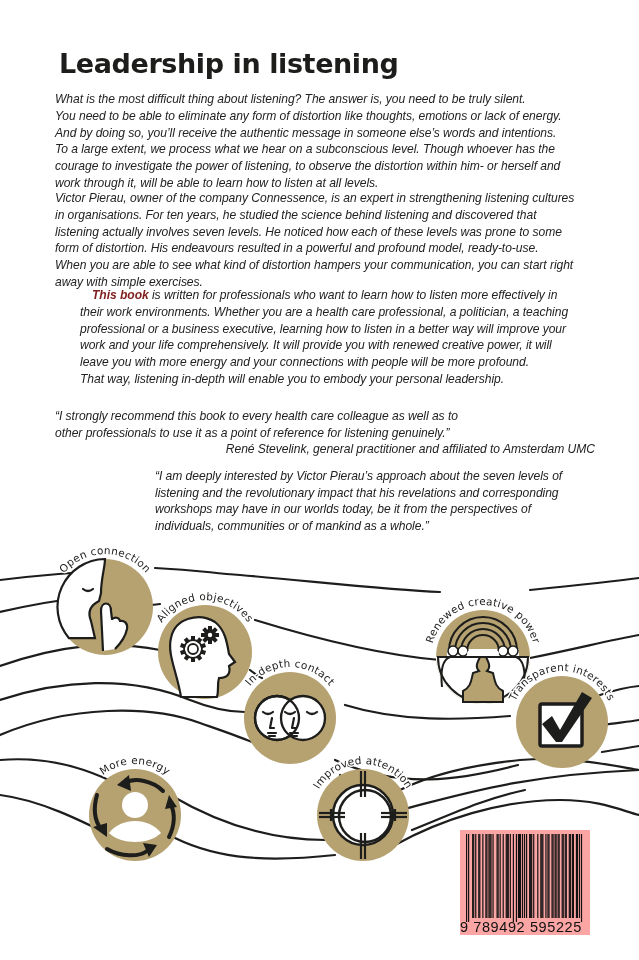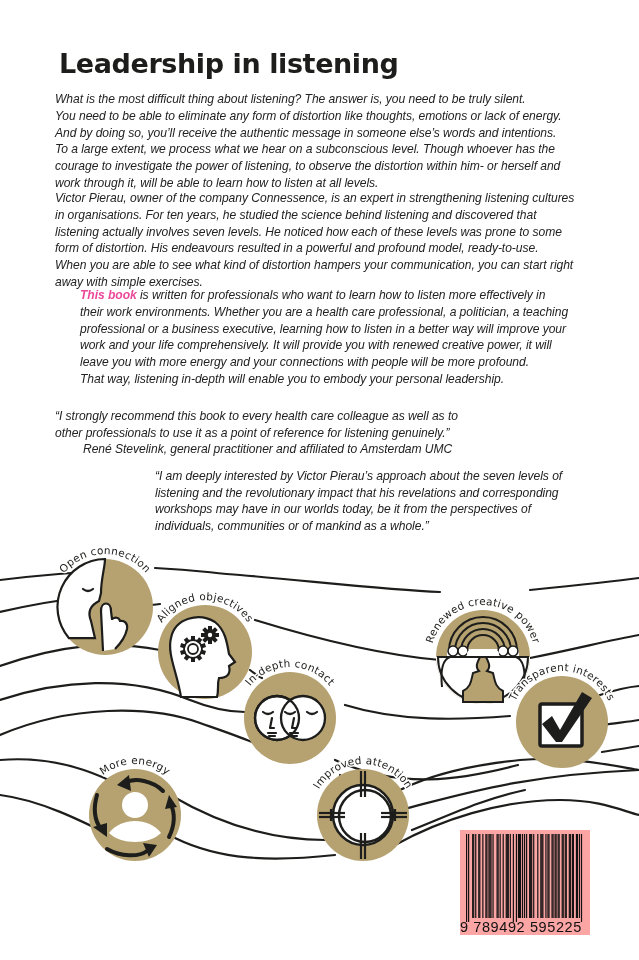--- a/index.html
+++ b/index.html
@@ -2,23 +2,23 @@
 <html><head>
 <meta charset="utf-8">
 <style>
   html, body { margin:0; padding:0; background:#ffffff; }
   body { width:639px; height:960px; position:relative; overflow:hidden; font-family:"Liberation Sans", sans-serif; color:#1d1d1b; }
   .title { position:absolute; left:55px; top:44px; font-family:"DejaVu Sans", sans-serif; font-weight:bold; font-size:27px; letter-spacing:-0.4px; color:#1d1d1b; margin:4px; }
   .para { position:absolute; font-size:12.1px; line-height:16.8px; margin:0; color:#222; white-space:pre-line; letter-spacing:-0.05px;font-style:italic; }
   .p1 { left:55px; top:91px; width:570px; }
   .p2 { left:55px; top:190px; width:570px; }
   .p3 { left:80px; top:287px; width:545px; }
-  .p3 b { font-weight:bold; color:#ec4899; }
+  .p3 b { font-weight:bold; color:#7f1d1d;margin-left:12px; }
   .q1 { left:55px; top:391px; width:540px; }
-  .q1 .attr { display:block; padding-left:28px; }
+  .q1 .attr { display:block; padding-left:28px;text-align:right; }
   .q2 { left:155px; top:451px; width:470px; }
   .q2 .attr { display:block; padding-left:25px; }
   #illustration { position:absolute; left:0; top:500px; width:639px; height:460px; }
   .barcode-wrap { position:absolute; left:460px; top:830px; width:130px; height:105px; background:#fca5a5; }
   .barcode-num { position:absolute; left:0px; top:89px; font-family:"Liberation Sans", sans-serif; font-size:14.5px; letter-spacing:0.6px; color:#111; white-space:pre; }
 </style>
 </head>
 <body>
 
 <h1 class="title">Leadership in listening</h1>

